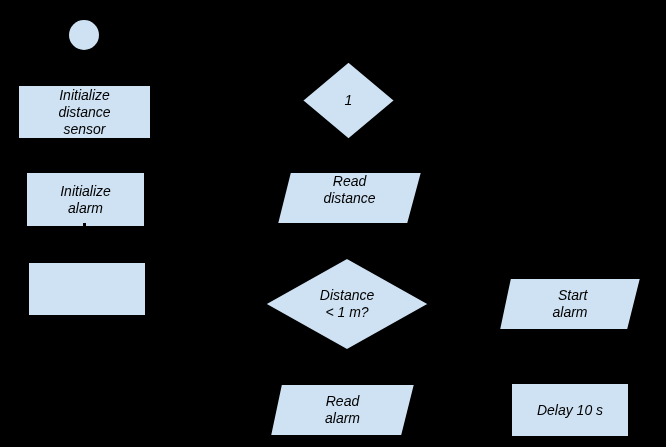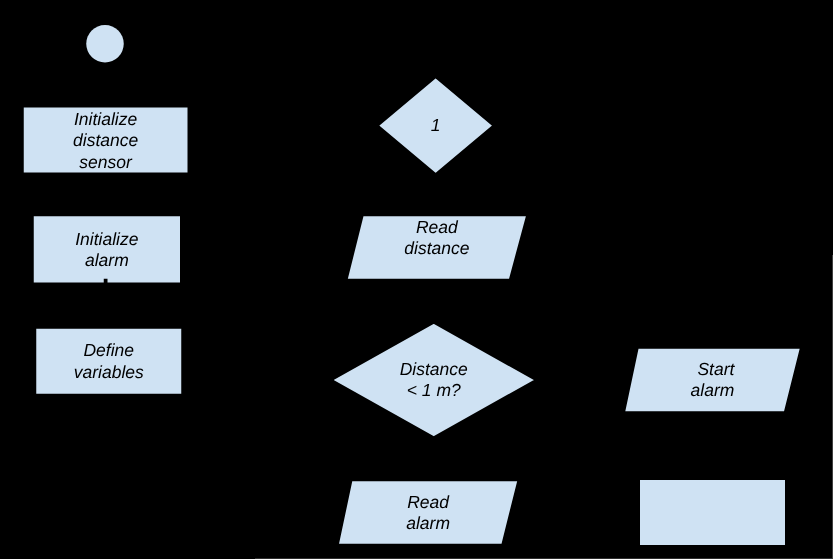--- a/index.html
+++ b/index.html
@@ -59,31 +59,30 @@
     <rect class="line-tip" x="83" y="223" width="3" height="5"></rect>
   </svg>
 
   <div class="label" style="left:18px; top:85px; width:133px; height:54px;">Initialize
 distance
 sensor</div>
 
   <div class="label" style="left:26px; top:172px; width:119px; height:55px;">Initialize
 alarm</div>
 
-  <div class="label" style="left:28px; top:262px; width:118px; height:54px;">Define
-variables</div>
 
   <div class="label" style="left:302px; top:61px; width:93px; height:79px;">1</div>
 
   <div class="label" style="left:277px; top:164px; width:145px; height:52px;">Read
 distance</div>
 
   <div class="label" style="left:265px; top:258px; width:164px; height:92px;">Distance
 &lt; 1 m?</div>
 
   <div class="label" style="left:499px; top:278px; width:142px; height:52px;text-align:right;">Start
 alarm</div>
 
   <div class="label" style="left:270px; top:384px; width:145px; height:52px;">Read
 alarm</div>
 
+  <div class="label" style="left:511px; top:383px; width:118px; height:54px;">Delay 10 s</div>
 
 </div>
 
 </body></html>

